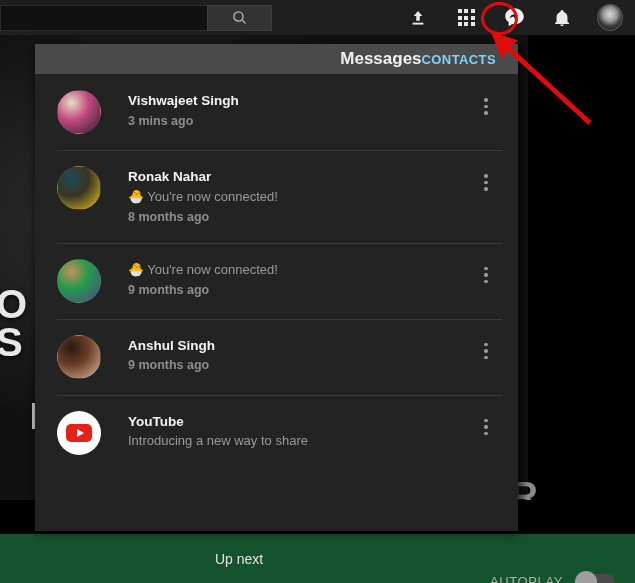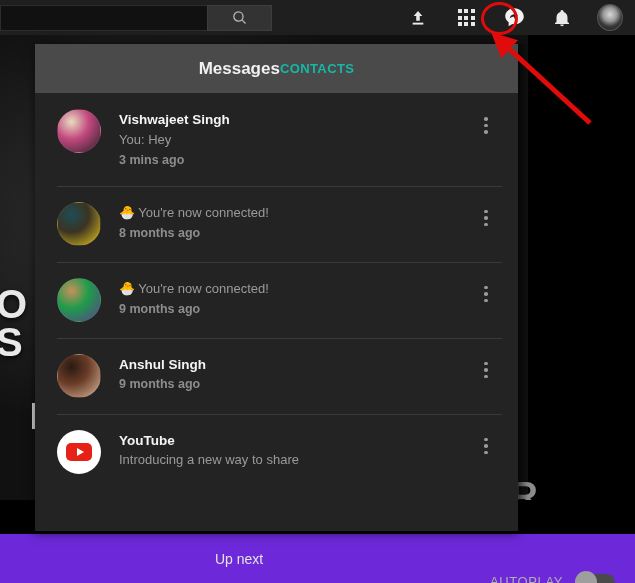--- a/index.html
+++ b/index.html
@@ -91,31 +91,31 @@
   .red-arrow { position:absolute; left:470px; top:20px; z-index:60;
                pointer-events:none; }
 
   
   .msg-panel {
     position:absolute; left:35px; top:44px; width:483px; height:487px;
     background:#232323; overflow:hidden; z-index:50;
     box-shadow:0 2px 10px rgba(0,0,0,.6);
   }
   .msg-head {
-    height:49px; background:#4a4a4a;
-    display:flex; align-items:center; justify-content:center;
+    height:30px; background:#4a4a4a;
+    display:flex; align-items:center; justify-content:flex-end;
     padding:0 22px;
   }
   .msg-title { color:#f1f1f1; font-size:17px; font-weight:bold; }
-  .msg-contacts { color:#14b8a6; font-size:13px; font-weight:bold;
+  .msg-contacts { color:#7dd3fc; font-size:13px; font-weight:bold;
                   letter-spacing:.4px; cursor:pointer; }
   .msg-list { background:#232323; }
   .msg-row {
     position:relative; display:flex; align-items:flex-start;
-    padding:16px 20px 16px 22px; cursor:pointer;
+    padding:16px 20px 16px 22px; cursor:pointer;gap:9px;
   }
   .msg-row + .msg-row::before {
     content:""; position:absolute; left:22px; right:16px; top:0;
     height:1px; background:#3a3a3a;
   }
   .row-avatar {
     width:44px; height:44px; border-radius:50%; flex:none; margin-right:18px;
     overflow:hidden; border:1px solid rgba(255,255,255,.06);
   }
   .row-text { flex:1; min-width:0; padding-top:1px; }
@@ -139,21 +139,21 @@
   }
   .yt-logo .tri {
     width:0; height:0; border-left:7px solid #fff;
     border-top:4.5px solid transparent; border-bottom:4.5px solid transparent;
     margin-left:2px;
   }
 
   
   .upnext-bar {
     position:absolute; left:0; top:534px; width:635px; height:49px;
-    background:#6d28d9; display:flex; align-items:center;
+    background:#14532d; display:flex; align-items:center;
   }
   .upnext-label { position:absolute; left:215px; color:#e4e4e4; font-size:14px; }
   .autoplay-wrap { position:absolute; right:20px; display:flex; align-items:flex-start; gap:12px;margin-top:47px; }
   .autoplay-label { color:#b0b0b0; font-size:13px; letter-spacing:.6px; }
   .toggle { width:40px; height:17px; border-radius:9px; background:#4a4a4a;
             position:relative; cursor:pointer; }
   .toggle .knob { position:absolute; left:0; top:-2.5px; width:22px; height:22px;
                   border-radius:50%; background:#9e9e9e; }
   .panel-edge-shadow {
     position:absolute; left:518px; top:44px; width:10px; height:487px;
@@ -240,32 +240,32 @@
   <div class="msg-panel">
     <div class="msg-head">
       <div class="msg-title">Messages</div>
       <div class="msg-contacts">CONTACTS</div>
     </div>
     <div class="msg-list" id="msg-list">
         <div class="msg-row">
           <div class="row-avatar" style="background:radial-gradient(circle at 32% 28%, #e8dcc0 0%, #c2497f 42%, #2b1f2a 100%);"></div>
           <div class="row-text">
             <div class="row-name">Vishwajeet Singh</div>
-            <div class="row-snippet">You: Hey</div>
             <div class="row-time">3 mins ago</div>
           </div>
           <div class="row-menu">
             <b></b>
             <b></b>
             <b></b>
           </div>
         </div>
         <div class="msg-row">
           <div class="row-avatar" style="background:radial-gradient(circle at 32% 28%, #1d4d56 0%, #3b3322 42%, #e8c51c 100%);"></div>
           <div class="row-text">
+            <div class="row-name">Ronak Nahar</div>
             <div class="row-snippet"><span class="emoji">🐣</span>You're now connected!</div>
             <div class="row-time">8 months ago</div>
           </div>
           <div class="row-menu">
             <b></b>
             <b></b>
             <b></b>
           </div>
         </div>
         <div class="msg-row">

